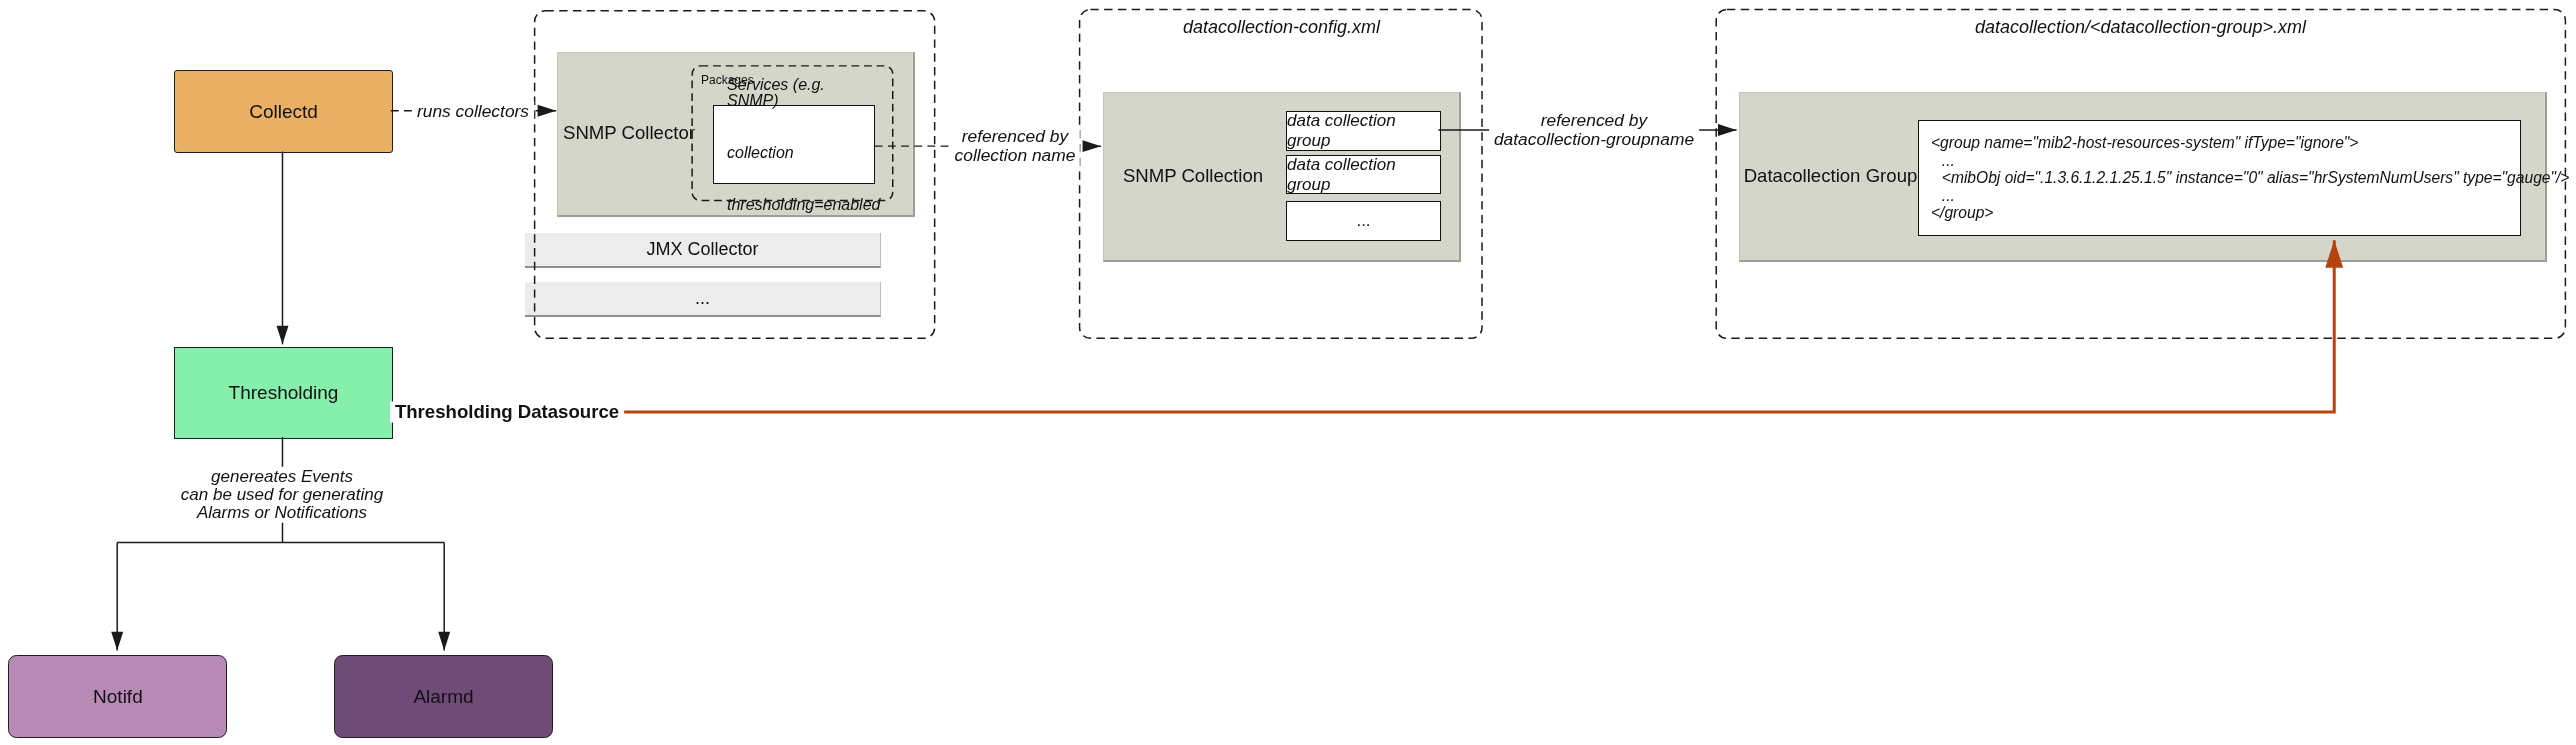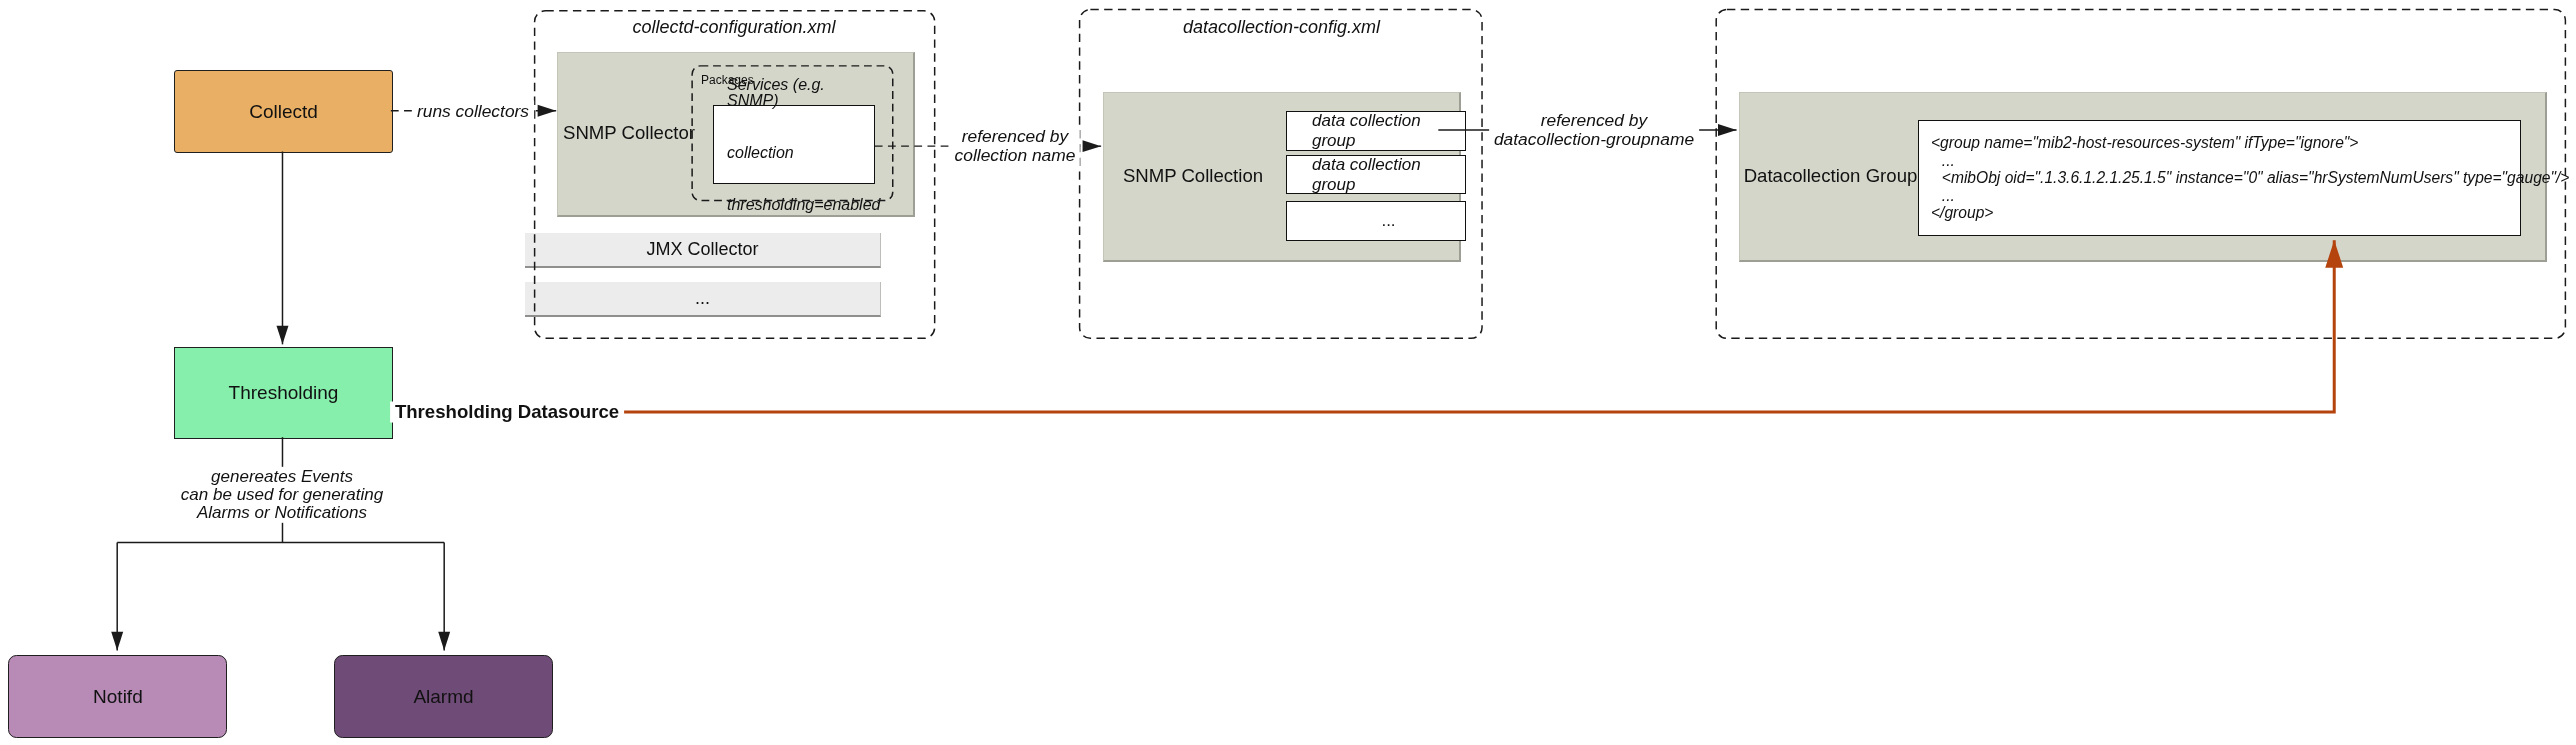--- a/index.html
+++ b/index.html
@@ -68,21 +68,21 @@
   }
   .box-services{
     left:713px;top:105px;width:162px;height:79px;
     display:flex;flex-direction:column;justify-content:center;
     padding-left:13px;box-sizing:border-box;
     font-size:16px;font-style:italic;line-height:16px;gap:36px;
   }
   .group-box{
     left:1286px;width:153px;
     display:flex;align-items:center;justify-content:center;
-    font-size:17px;font-style:italic;padding-left:25px;
+    font-size:17px;font-style:italic;
   }
   .group-box-1{top:111px;height:38px;}
   .group-box-2{top:155px;height:37px;}
   .group-box-3{top:201px;height:38px;font-style:normal;}
   .box-xml{
     left:1918px;top:120px;width:603px;height:116px;
     display:flex;flex-direction:column;justify-content:center;
     padding-left:12px;box-sizing:border-box;
     font-size:15.6px;font-style:italic;line-height:17.4px;white-space:pre;
   }
@@ -191,22 +191,22 @@
     <polyline points="652,688 3897,688 3897,401" fill="none" stroke="#b5430d" stroke-width="5" marker-end="url(#ar)"></polyline>
 
     <line x1="471" y1="730" x2="471" y2="906" stroke="#1a1a1a" stroke-width="2.5"></line>
     <line x1="195" y1="906" x2="741" y2="906" stroke="#1a1a1a" stroke-width="2.5"></line>
     <line x1="195" y1="906" x2="195" y2="1086" stroke="#1a1a1a" stroke-width="2.5" marker-end="url(#ab)"></line>
     <line x1="741" y1="906" x2="741" y2="1086" stroke="#1a1a1a" stroke-width="2.5" marker-end="url(#ab)"></line>
   </svg>
 
   <div class="layer-labels">
 
-    <div class="file-title title-1">collectd-configuration.xml</div>
     <div class="file-title title-2">datacollection-config.xml</div>
+    <div class="file-title title-3">datacollection/&lt;datacollection-group&gt;.xml</div>
 
     <div class="edge-label lbl-runs">runs collectors</div>
 
     <div class="edge-label lbl-ref-collection">
       <div>referenced by</div>
       <div>collection name</div>
     </div>
 
     <div class="edge-label lbl-ref-groupname">
       <div>referenced by</div>

